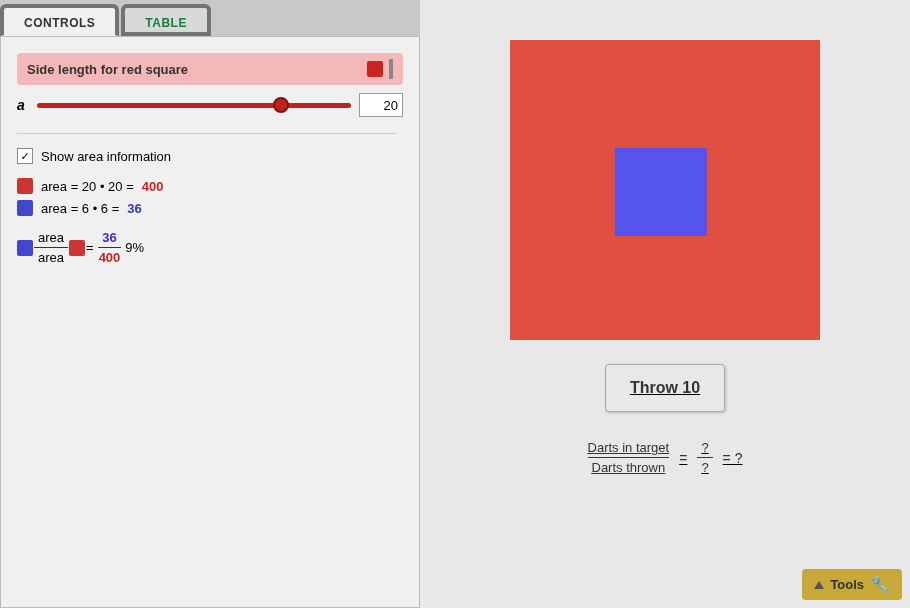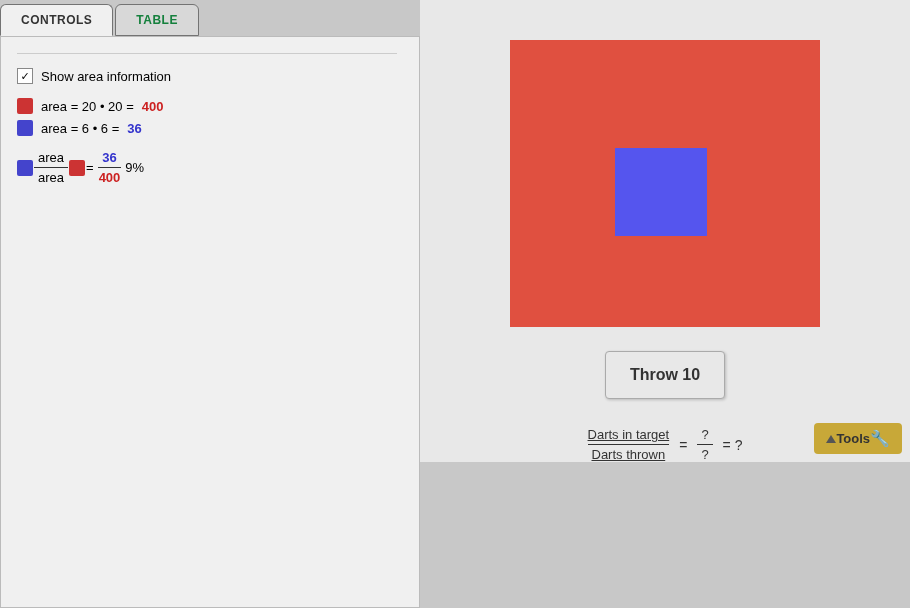--- a/index.html
+++ b/index.html
@@ -24,21 +24,21 @@
       background: #c8c8c8;
     }
     .tab {
       padding: 8px 20px;
       font-size: 12px;
       font-weight: bold;
       letter-spacing: 0.5px;
       cursor: pointer;
       border-top-left-radius: 6px;
       border-top-right-radius: 6px;
-      border: 1px solid #737373;
+      border: 4px solid #737373;
       margin-right: 2px;
       margin-top: 4px;
     }
     .tab.active {
       background: #f0f0f0;
       border-bottom: 1px solid #f0f0f0;
       color: #333;
     }
     .tab.inactive {
       background: #d8d8d8;
@@ -214,27 +214,28 @@
     }
     .fraction-icon.blue { background: #4444cc; }
     .fraction-icon.red { background: #cc3333; }
 
     
     .right-panel {
       position: absolute;
       top: 0;
       left: 420px;
       width: 490px;
-      height: 462px;
+      height: 608px;
       background: #e8e8e8;
       display: flex;
       flex-direction: column;
       align-items: center;
       justify-content: flex-start;
       padding-top: 40px;
+      text-decoration: underline;
     }
 
     
     .canvas-area {
       width: 310px;
       height: 300px;
       background: #e05040;
       position: relative;
       margin-bottom: 24px;
     }
@@ -313,20 +314,21 @@
       background: #c8a838;
       border: none;
       border-radius: 4px;
       padding: 6px 12px;
       font-size: 13px;
       font-weight: bold;
       color: #333;
       cursor: pointer;
       display: flex;
       align-items: center;
+      gap: 6px;
     }
     .tools-triangle {
       width: 0;
       height: 0;
       border-left: 5px solid transparent;
       border-right: 5px solid transparent;
       border-bottom: 8px solid #555;
     }
 
     
@@ -372,20 +374,32 @@
   <div class="tab active">
     <span>CONTROLS</span>
   </div>
   <div class="tab inactive">
     <span>TABLE</span>
   </div>
 </div>
 
 <div class="left-panel">
 
+  <div class="slider-section">
+    <div class="slider-label red-label">
+      <span>Side length for red square</span>
+      <div class="slider-label-icon red"></div>
+      <div class="slider-label-bar"></div>
+    </div>
+    <div class="slider-row">
+      <span class="slider-var">a</span>
+      <input type="range" class="slider-input red-slider" min="1" max="25" value="20" style="">
+      <div class="slider-value">20</div>
+    </div>
+  </div>
 
 
   <div class="divider"></div>
 
   <div class="checkbox-row">
     <div class="checkbox-box">✓</div>
     <span>Show area information</span>
   </div>
 
   <div class="area-info">

